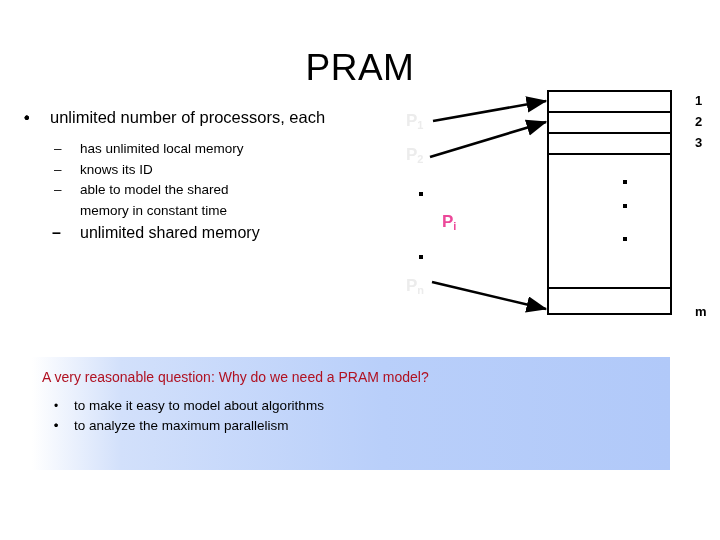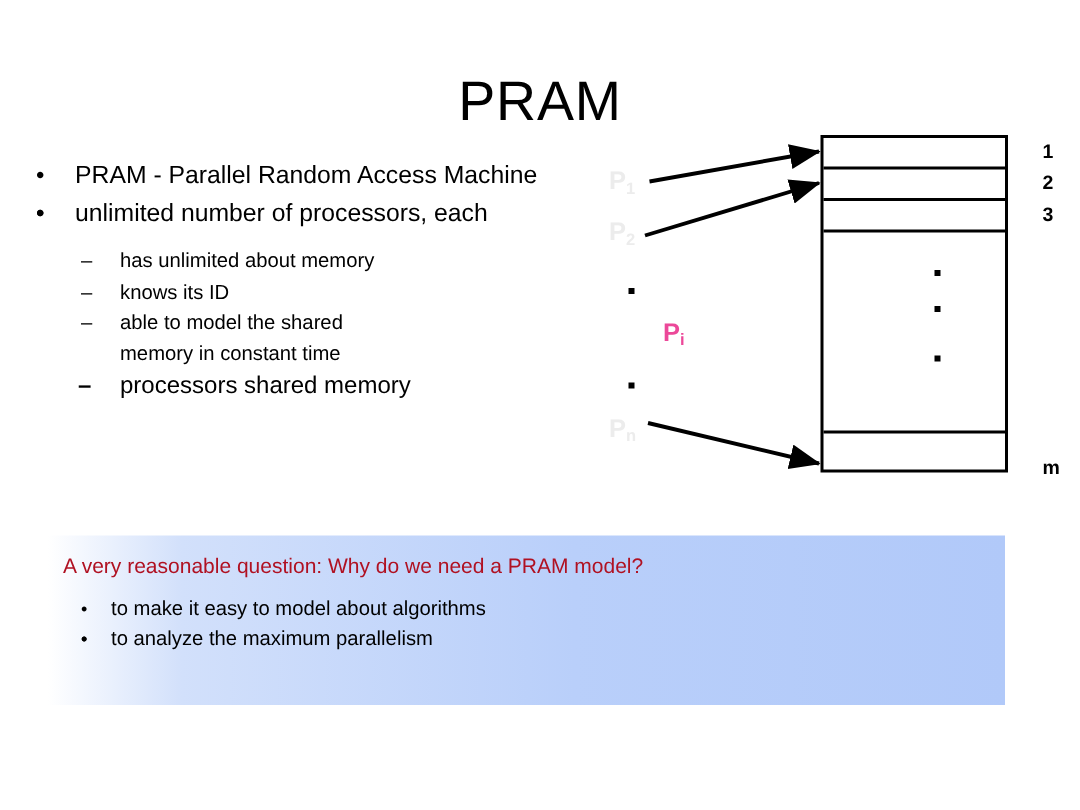--- a/index.html
+++ b/index.html
@@ -214,56 +214,55 @@
 <body>
 
 <div id="slide">
 
   <div class="slide-title">PRAM</div>
 
   <div class="bullets">
 
     <div class="blvl1">
       <span class="mark">•</span>
-      <span>PRAM - Parallel Random Access Machine</span>
     </div>
 
     <div class="blvl1">
       <span class="mark">•</span>
     </div>
 
     <div class="blvl1">
       <span class="mark">•</span>
       <span>unlimited number of processors, each</span>
     </div>
 
     <div style="height:9px"></div>
 
     <div class="blvl2">
       <span class="mark">–</span>
-      <span>has unlimited about memory</span>
+      <span>has unlimited local memory</span>
     </div>
 
     <div class="blvl2">
       <span class="mark">–</span>
       <span>knows its ID</span>
     </div>
 
     <div class="blvl2">
       <span class="mark">–</span>
       <span>able to model the shared</span>
     </div>
 
     <div class="blvl2 cont">
       <span>memory in constant time</span>
     </div>
 
     <div class="blvl2 big">
       <span class="mark">–</span>
-      <span>processors shared memory</span>
+      <span>unlimited shared memory</span>
     </div>
   </div>
 
   <div class="procs">
 
     <div class="proc faint" style="left:6px; top:12px;">
       <span>P</span><sub>1</sub>
     </div>
 
     <div class="proc faint" style="left:6px; top:46px;">

